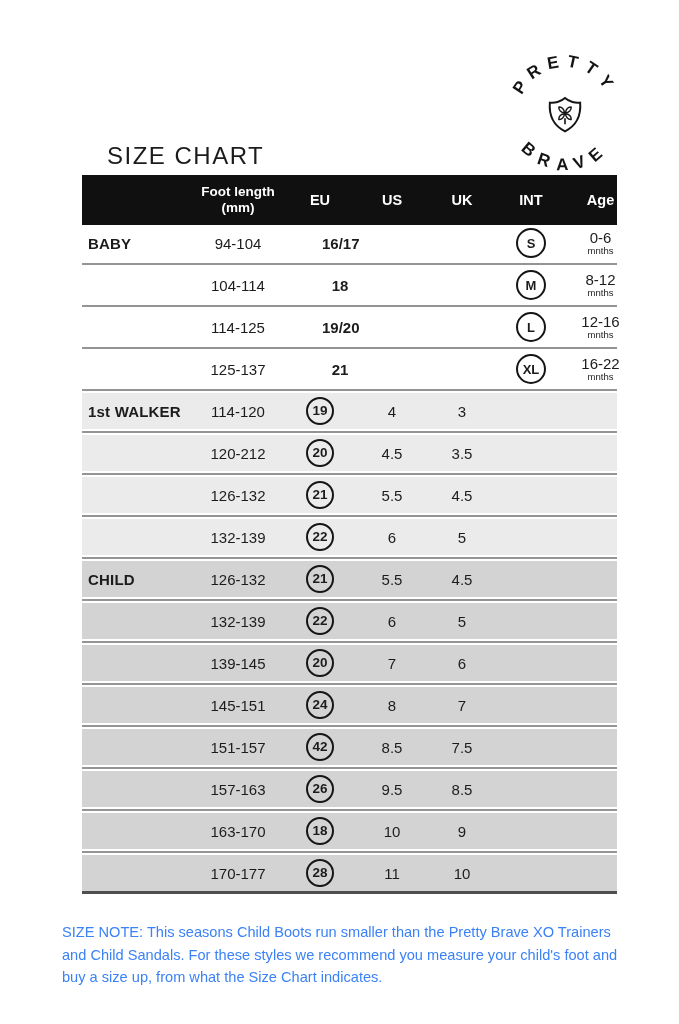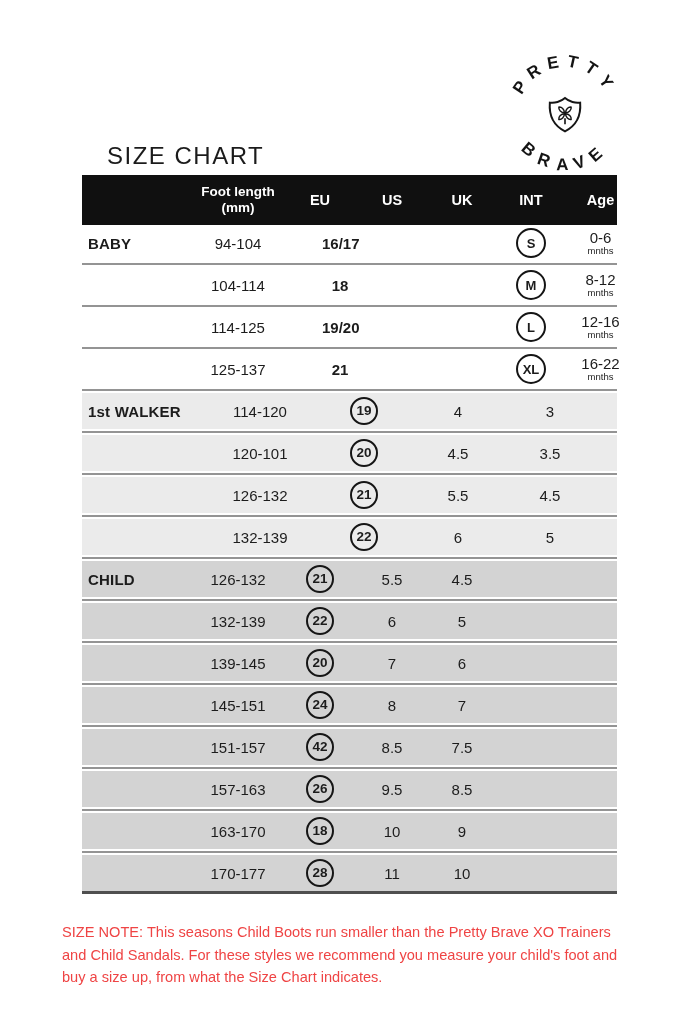--- a/index.html
+++ b/index.html
@@ -24,33 +24,33 @@
   .table{position:absolute;left:62px;top:175px;width:555px;padding-left:20px;}
   .grid7{display:grid;grid-template-columns:112px 88px 76px 68px 72px 66px 73px;align-items:center;text-align:center;}
   .thead{height:50px;background:var(--header-bg);color:#ffffff;font-weight:700;font-size:14.5px;}
   .th-foot{font-size:13.5px;line-height:1.2;font-weight:700;}
 
   .rowwrap{position:relative;height:36px;margin-bottom:6px;}
   .rowwrap::after{content:"";position:absolute;left:0;right:0;bottom:-4px;height:2px;background:var(--separator);}
   .section:last-child .rowwrap:last-child{margin-bottom:0;}
   .section:last-child .rowwrap:last-child::after{bottom:-3px;height:3px;background:var(--bottom-line);}
   .row{height:36px;}
-  .sec-light .row{background:var(--row-walker);gap:22px;}
+  .sec-light .row{background:var(--row-walker);}
   .sec-dark .row{background:var(--row-child);}
 
   .cell{font-size:15px;color:var(--text);}
   .cell.cat{text-align:left;padding-left:6px;font-weight:700;font-size:15px;letter-spacing:.2px;white-space:nowrap;}
   .eu-bold{font-weight:700;margin-left:40px;}
   .circle{display:inline-flex;width:28px;height:28px;border:2px solid #151515;border-radius:50%;
           align-items:center;justify-content:center;font-weight:700;font-size:13.5px;line-height:1;}
   .circle-int{width:30px;height:30px;font-size:13px;}
   .age-main{font-size:15px;font-weight:500;line-height:1.1;}
   .age-sub{font-size:9.5px;line-height:1.1;}
 
-  .note{position:absolute;left:62px;top:921px;width:560px;font-size:14.6px;line-height:1.55;color:#ef4444;}
+  .note{position:absolute;left:62px;top:921px;width:560px;font-size:14.6px;line-height:1.55;color:#3b82f6;}
 </style>
 </head>
 <body>
 
 <div class="page">
 
   <div class="logo">
     <svg viewBox="-65 -65 130 130" width="130" height="130">
       <defs>
         <path id="arcTop" d="M -46 0 A 46 46 0 0 1 46 0" fill="none"></path>
@@ -165,21 +165,21 @@
               <div class="cell"><span class="circle">19</span></div>
               <div class="cell">4</div>
               <div class="cell">3</div>
               <div class="cell"></div>
               <div class="cell"></div>
             </div>
           </div>
           <div class="rowwrap">
             <div class="row grid7">
               <div class="cell cat"></div>
-              <div class="cell">120-101</div>
+              <div class="cell">120-212</div>
               <div class="cell"><span class="circle">20</span></div>
               <div class="cell">4.5</div>
               <div class="cell">3.5</div>
               <div class="cell"></div>
               <div class="cell"></div>
             </div>
           </div>
           <div class="rowwrap">
             <div class="row grid7">
               <div class="cell cat"></div>

